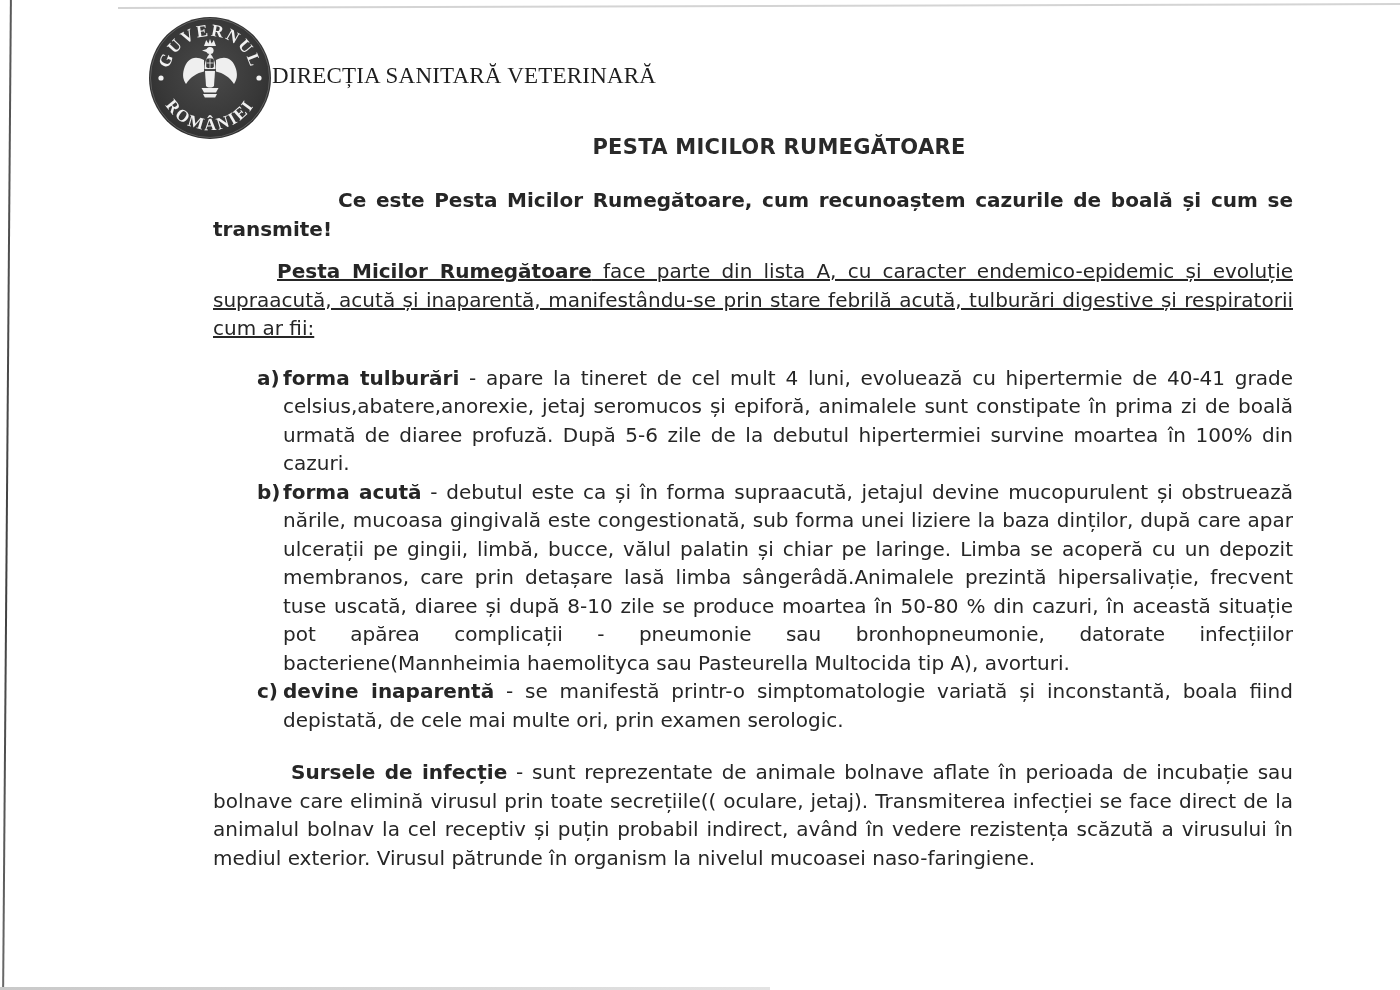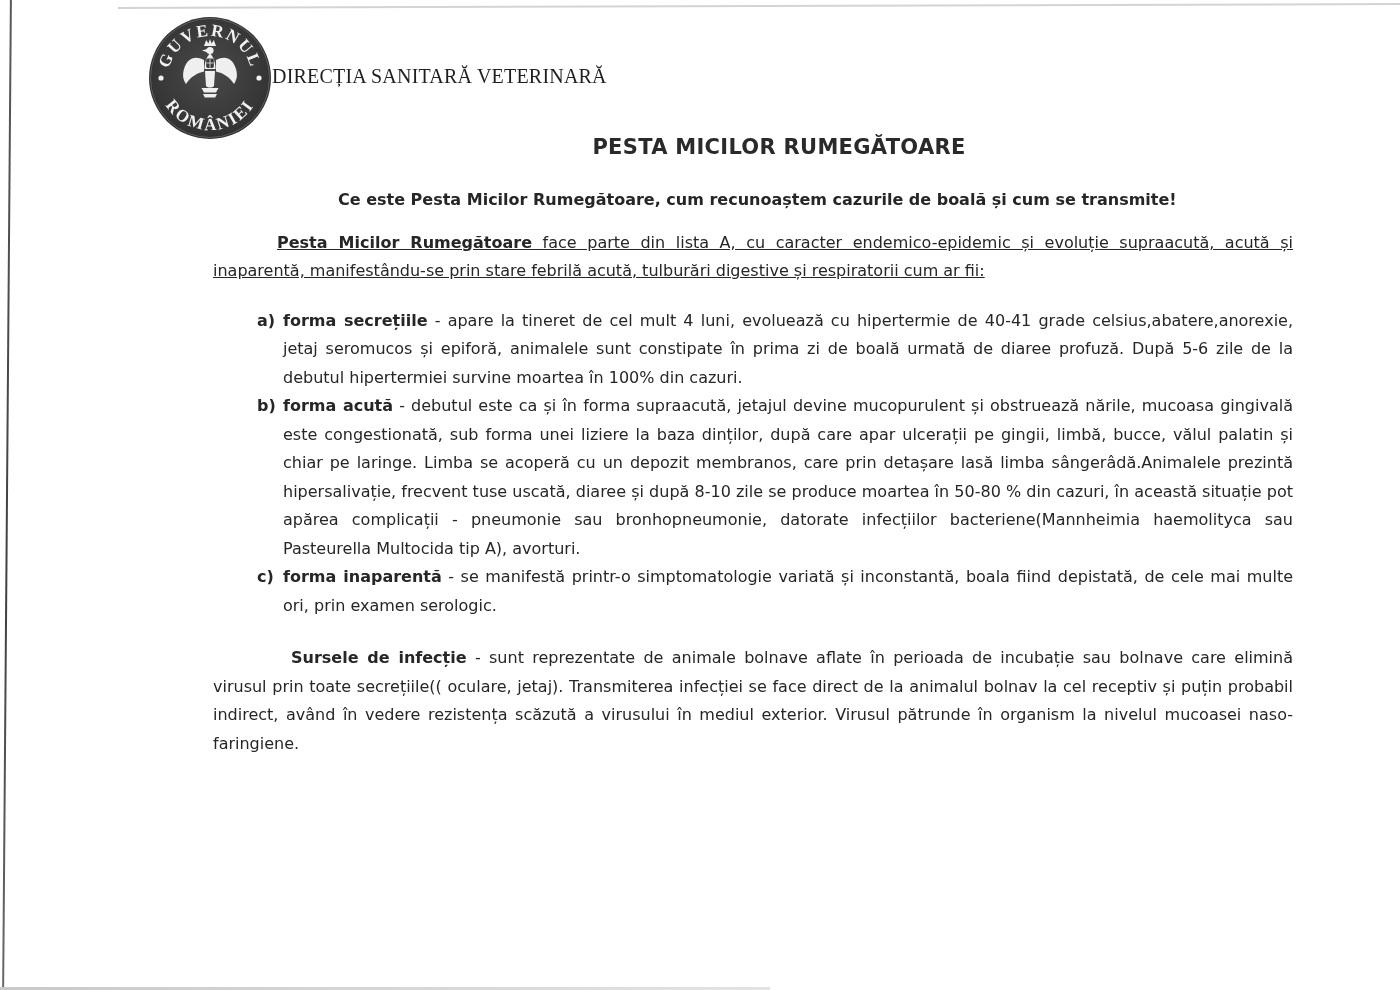--- a/index.html
+++ b/index.html
@@ -23,33 +23,33 @@
   }
   .scan-bottom{
     position:absolute;left:0;bottom:0;width:770px;height:3px;
     background:linear-gradient(90deg,#c9c9c9,#e3e3e3);
   }
   
   .logo{position:absolute;left:148px;top:16px;width:124px;height:124px;}
   .letterhead{
     position:absolute;left:272px;top:64px;
     font-family:"Liberation Serif", serif;
-    font-size:20px;line-height:24px;color:#1f1f1f;
+    font-size:23px;line-height:24px;color:#1f1f1f;
     letter-spacing:0.2px;white-space:nowrap;
   }
   
   .doc-title{
     position:absolute;left:179px;top:135px;width:1200px;
     text-align:center;font-weight:bold;font-size:21px;
     color:#2a2a2a;letter-spacing:0.3px;
   }
   
   .body{
     position:absolute;left:213px;top:186px;width:1080px;
-    font-size:16px;line-height:28.5px;text-align:justify;
+    font-size:20px;line-height:28.5px;text-align:justify;
   }
   .body p{margin:0;}
   .p-intro{font-weight:bold;text-indent:125px;margin-bottom:14px !important;}
   .p-overview{text-indent:64px;margin-bottom:21px !important;text-decoration:underline;}
   .lead{font-weight:bold;}
   .disease-list{list-style:none;margin:0;padding:0;}
   .disease-list li{position:relative;padding-left:70px;}
   .li-marker{position:absolute;left:44px;top:0;font-weight:bold;}
   .p-sources{text-indent:78px;margin-top:24px !important;}
 </style>
@@ -108,26 +108,26 @@
   <div class="doc-title">PESTA MICILOR RUMEGĂTOARE</div>
 
   <div class="body">
 
     <p class="p-intro"><span>Ce este Pesta Micilor Rumegătoare, cum recunoaștem cazurile de boală și cum se transmite!</span></p>
 
     <p class="p-overview"><span class="lead">Pesta Micilor Rumegătoare</span><span> face parte din lista A, cu caracter endemico-epidemic și evoluție supraacută, acută și inaparentă, manifestându-se prin stare febrilă acută, tulburări digestive și respiratorii cum ar fii:</span></p>
 
     <ul class="disease-list">
       <li>
-        <span class="li-marker">a)</span><span class="lead">forma secrețiile</span><span> - apare la tineret de cel mult 4 luni, evoluează cu hipertermie de 40-41 grade celsius,abatere,anorexie, jetaj seromucos și epiforă, animalele sunt constipate în prima zi de boală urmată de diaree profuză. După 5-6 zile de la debutul hipertermiei survine moartea în 100% din cazuri.</span>
+        <span class="li-marker">a)</span><span class="lead">forma tulburări</span><span> - apare la tineret de cel mult 4 luni, evoluează cu hipertermie de 40-41 grade celsius,abatere,anorexie, jetaj seromucos și epiforă, animalele sunt constipate în prima zi de boală urmată de diaree profuză. După 5-6 zile de la debutul hipertermiei survine moartea în 100% din cazuri.</span>
       </li>
       <li>
         <span class="li-marker">b)</span><span class="lead">forma acută</span><span> - debutul este ca și în forma supraacută, jetajul devine mucopurulent și obstruează nările, mucoasa gingivală este congestionată, sub forma unei liziere la  baza dinților, după care apar ulcerații pe gingii, limbă, bucce, vălul palatin și chiar pe laringe. Limba se acoperă cu un depozit membranos, care prin detașare lasă limba sângerâdă.Animalele prezintă hipersalivație, frecvent tuse uscată, diaree și după 8-10 zile se produce moartea în 50-80 % din cazuri, în această situație pot apărea  complicații - pneumonie sau bronhopneumonie, datorate infecțiilor bacteriene(Mannheimia haemolityca sau Pasteurella Multocida tip A), avorturi.</span>
       </li>
       <li>
-        <span class="li-marker">c)</span><span class="lead">forma inaparentă</span><span> - se manifestă printr-o simptomatologie variată și inconstantă, boala fiind depistată, de cele mai multe ori, prin examen serologic.</span>
+        <span class="li-marker">c)</span><span class="lead">devine inaparentă</span><span> - se manifestă printr-o simptomatologie variată și inconstantă, boala fiind depistată, de cele mai multe ori, prin examen serologic.</span>
       </li>
     </ul>
 
     <p class="p-sources"><span class="lead">Sursele de infecție</span><span> - sunt reprezentate de animale bolnave aflate în perioada de incubație sau bolnave care elimină virusul prin toate secrețiile(( oculare, jetaj). Transmiterea infecției se face direct de la animalul bolnav la cel receptiv și puțin probabil indirect, având în vedere rezistența scăzută a virusului în mediul exterior. Virusul pătrunde în organism la nivelul mucoasei naso-faringiene.</span></p>
 
   </div>
 </div>
 
 </body></html>

